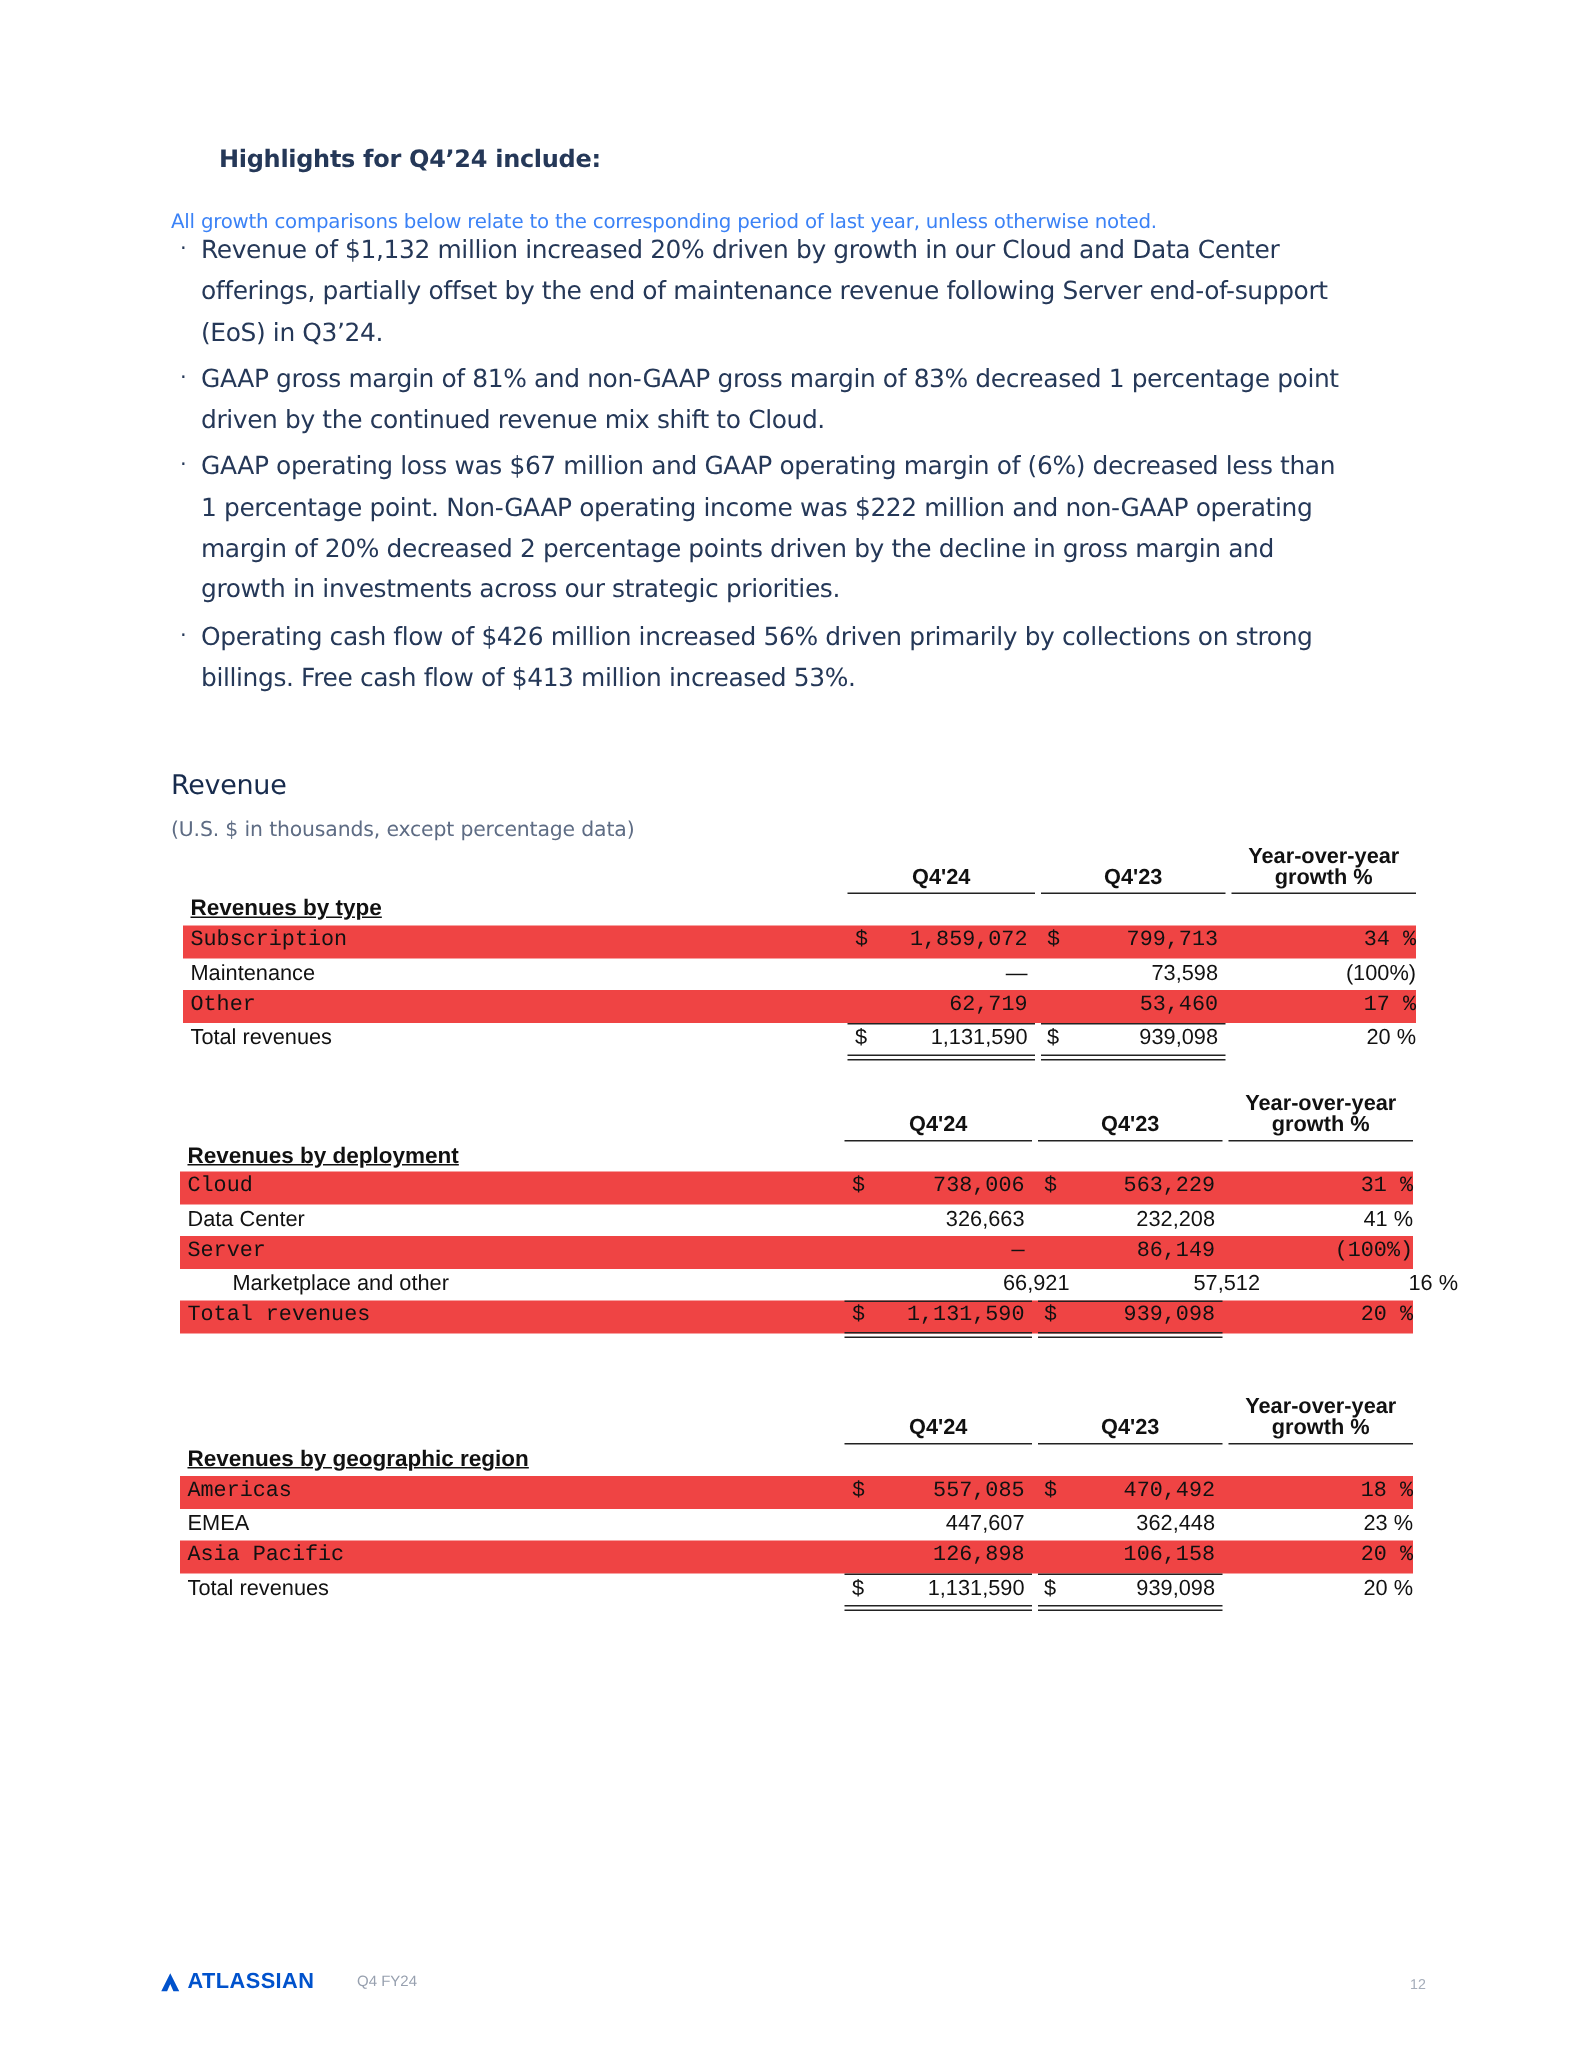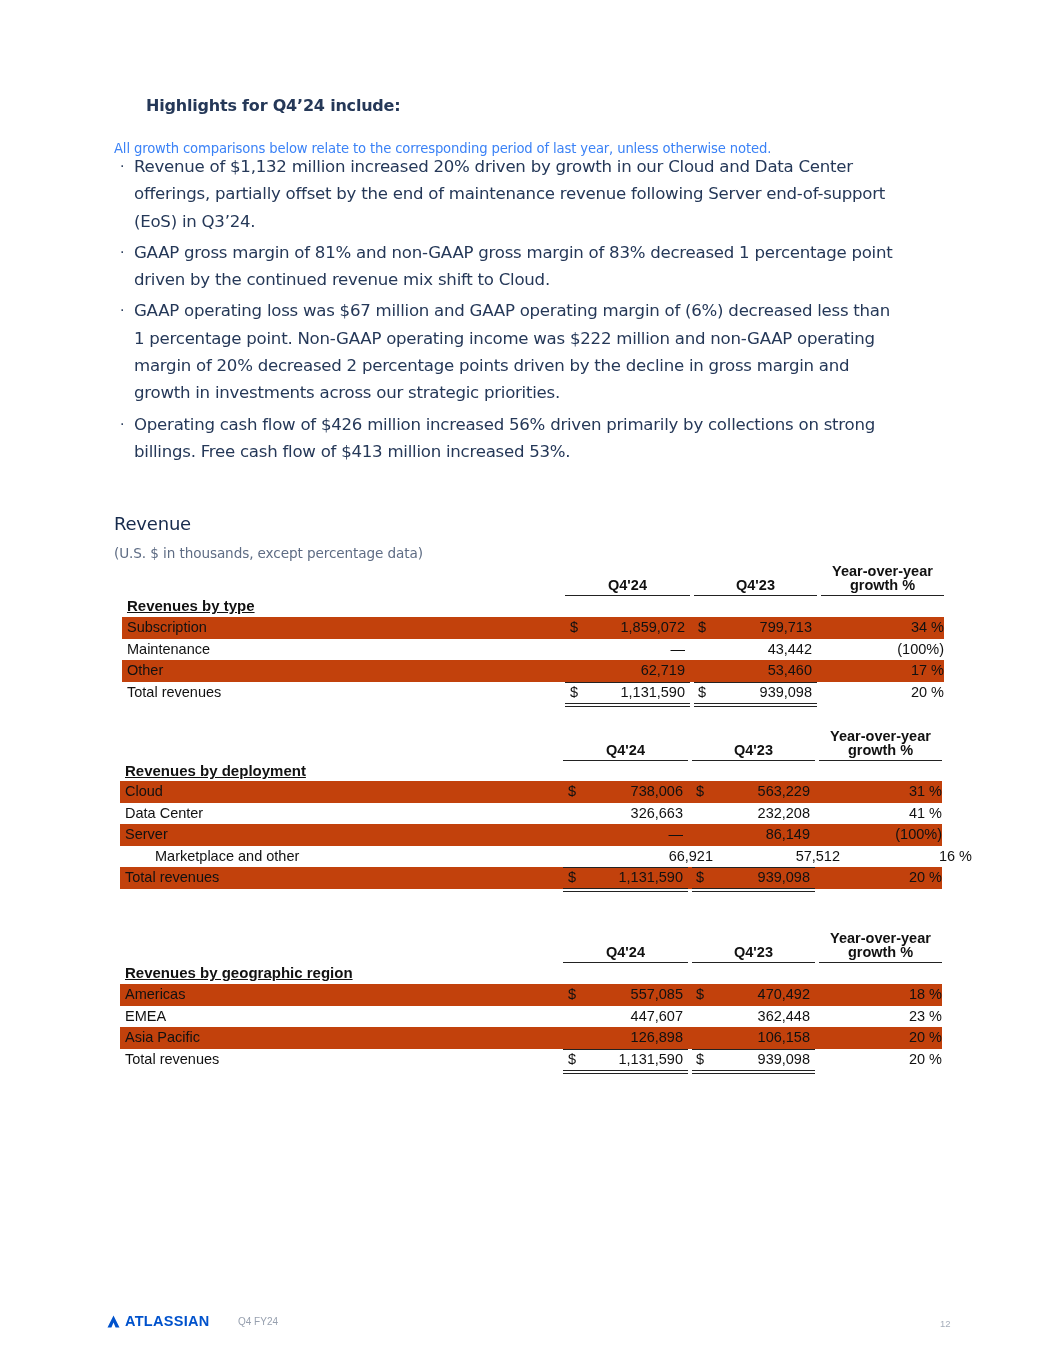--- a/index.html
+++ b/index.html
@@ -12,21 +12,21 @@
   .bullets li { position: relative; padding-left: 14px; font-size: 16.6px; line-height: 27.3px; color: #253858; margin-bottom: 4px; letter-spacing: -0.25px; }
   .bullets li .dot { position: absolute; left: 0; top: 0; font-size: 14px; color: #253858; }
 
   .rev-title { position: absolute; left: 114px; top: 513px; font-size: 18px; color: #172b4d; letter-spacing: -0.2px; }
   .rev-note { position: absolute; left: 114px; top: 545px; font-size: 13.6px; color: #5e6c84; letter-spacing: -0.1px; }
 
   .tbl { position: absolute; font-family: "Liberation Sans", sans-serif; font-size: 14.5px; color: #111; }
   .tbl .hcell { position: absolute; bottom: 0; text-align: center; font-weight: bold; line-height: 14px; padding-bottom: 3px; border-bottom: 1.5px solid #222; }
   .tbl .section { position: absolute; left: 0; font-weight: bold; text-decoration: underline; font-size: 15px; }
   .tbl .row { position: absolute; left: 0; height: 21.5px; width: 100%; }
-  .tbl .row.shade { background: #c2410c; }
+  .tbl .row.shade { background: #ef4444; font-family: Liberation Mono, monospace; }
   .tbl .row span { position: absolute; top: 2px; white-space: nowrap; }
   .tbl .bar { position: absolute; border-top: 1px solid #222; }
   .tbl .dbl { position: absolute; height: 4px; border-top: 1px solid #222; border-bottom: 1px solid #222; }
 
   .footer-logo { position: absolute; left: 107px; top: 1313px; display: flex; align-items: center; gap: 5px; color: #0052cc; font-weight: bold; font-size: 14.5px; letter-spacing: 0.3px; font-family: "Liberation Sans", sans-serif; }
   .footer-tag { position: absolute; left: 238px; top: 1316px; font-size: 10px; color: #97a0af; font-family: "Liberation Sans", sans-serif; }
   .page-num { position: absolute; left: 940px; top: 1318px; font-size: 9.5px; color: #a5adba; font-family: "Liberation Sans", sans-serif; }
 </style>
 </head>
 <body>
@@ -59,21 +59,21 @@
         <span style="left: 5px;">Subscription</span>
         <span style="left: 448px;">$</span>
         <span style="right: 259px;">1,859,072</span>
         <span style="left: 576px;">$</span>
         <span style="right: 132px;">799,713</span>
         <span style="right: 0px;">34 %</span>
       </div>
       <div class="row" style="top: 78.5px;">
         <span style="left: 5px;">Maintenance</span>
         <span style="right: 259px;">—</span>
-        <span style="right: 132px;">43,442</span>
+        <span style="right: 132px;">73,598</span>
         <span style="right: 0px;">(100%)</span>
       </div>
       <div class="row shade" style="top: 100px;">
         <span style="left: 5px;">Other</span>
         <span style="right: 259px;">62,719</span>
         <span style="right: 132px;">53,460</span>
         <span style="right: 0px;">17 %</span>
       </div>
       <div class="row" style="top: 121.5px;">
         <span style="left: 5px;">Total revenues</span>

